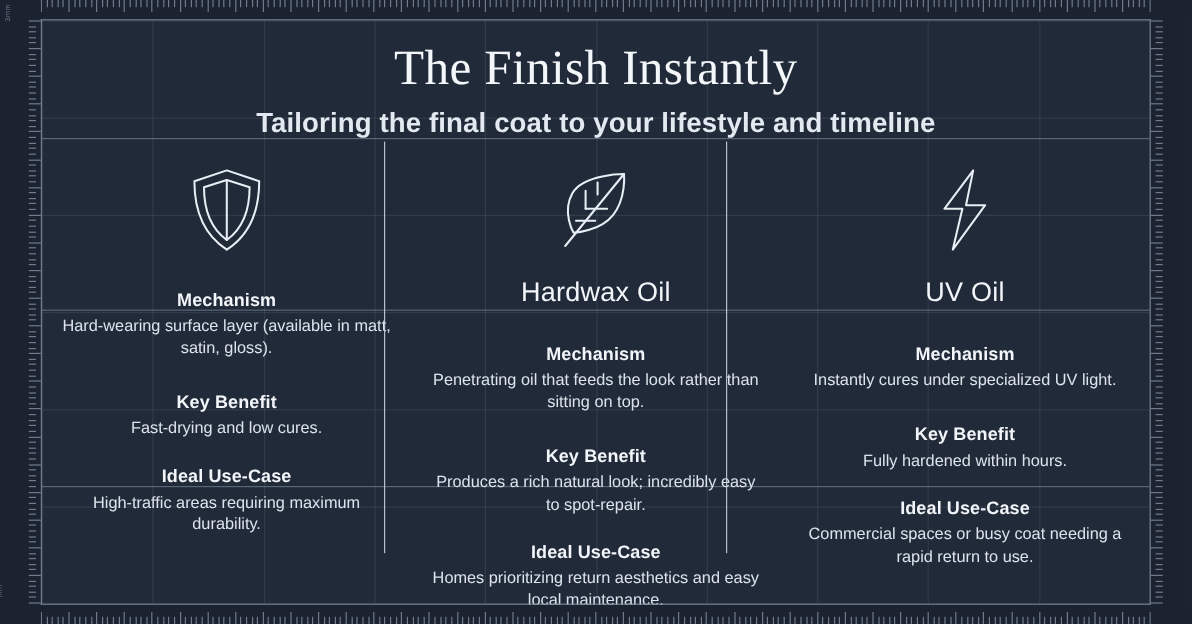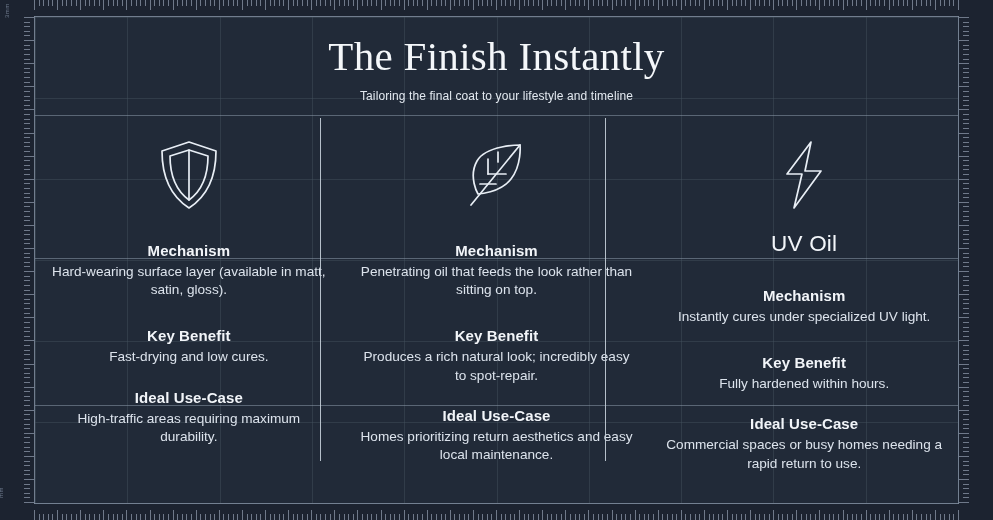--- a/index.html
+++ b/index.html
@@ -67,23 +67,23 @@
   .title {
     font-family:"Liberation Serif", serif;
     font-size:41px;
     color:#f4f7fa;
     font-weight:400;
     letter-spacing:.3px;
     line-height:1.15;
   }
   .subtitle {
     margin-top:9px;
-    font-size:12px;
+    font-size:23px;
     color:#e3e9f0;
-    font-weight:400;
+    font-weight:700;
     letter-spacing:.1px;
   }
 
   .columns {
     position:absolute; left:0; top:105px; right:0; bottom:0;
     display:flex;
   }
   .col {
     flex:1 1 0;
     position:relative;
@@ -845,20 +845,21 @@
         <div class="icon-wrap">
           <svg width="62" height="68" viewBox="0 0 62 68" fill="none" stroke="#e8eef5" stroke-width="1.7" stroke-linejoin="round" stroke-linecap="round">
             <path d="M54 4 C54 4 20 4 11 20 C2 36 12 53 12 53 C12 53 34 52 45 38 C56 24 54 4 54 4 Z"></path>
             <path d="M54 4 L5 64"></path>
             <path d="M22 33 L22 18"></path>
             <path d="M22 33 L40 33"></path>
             <path d="M32 21 L32 11"></path>
             <path d="M14 43 L30 43"></path>
           </svg>
         </div>
+        <div class="card-title">Hardwax Oil</div>
         <div class="facts">
           <div class="fact">
             <div class="fact-label">Mechanism</div>
             <div class="fact-value">Penetrating oil that feeds the look rather than sitting on top.</div>
           </div>
           <div class="fact">
             <div class="fact-label">Key Benefit</div>
             <div class="fact-value">Produces a rich natural look; incredibly easy to spot-repair.</div>
           </div>
           <div class="fact use-case">
@@ -879,20 +880,20 @@
           <div class="fact">
             <div class="fact-label">Mechanism</div>
             <div class="fact-value">Instantly cures under specialized UV light.</div>
           </div>
           <div class="fact">
             <div class="fact-label">Key Benefit</div>
             <div class="fact-value">Fully hardened within hours.</div>
           </div>
           <div class="fact use-case">
             <div class="fact-label">Ideal Use-Case</div>
-            <div class="fact-value">Commercial spaces or busy homes needing a rapid return to use.</div>
+            <div class="fact-value">Commercial spaces or busy coat needing a rapid return to use.</div>
           </div>
         </div>
       </div>
 
     </div>
   </div>
 </div>
 
 </body></html>

